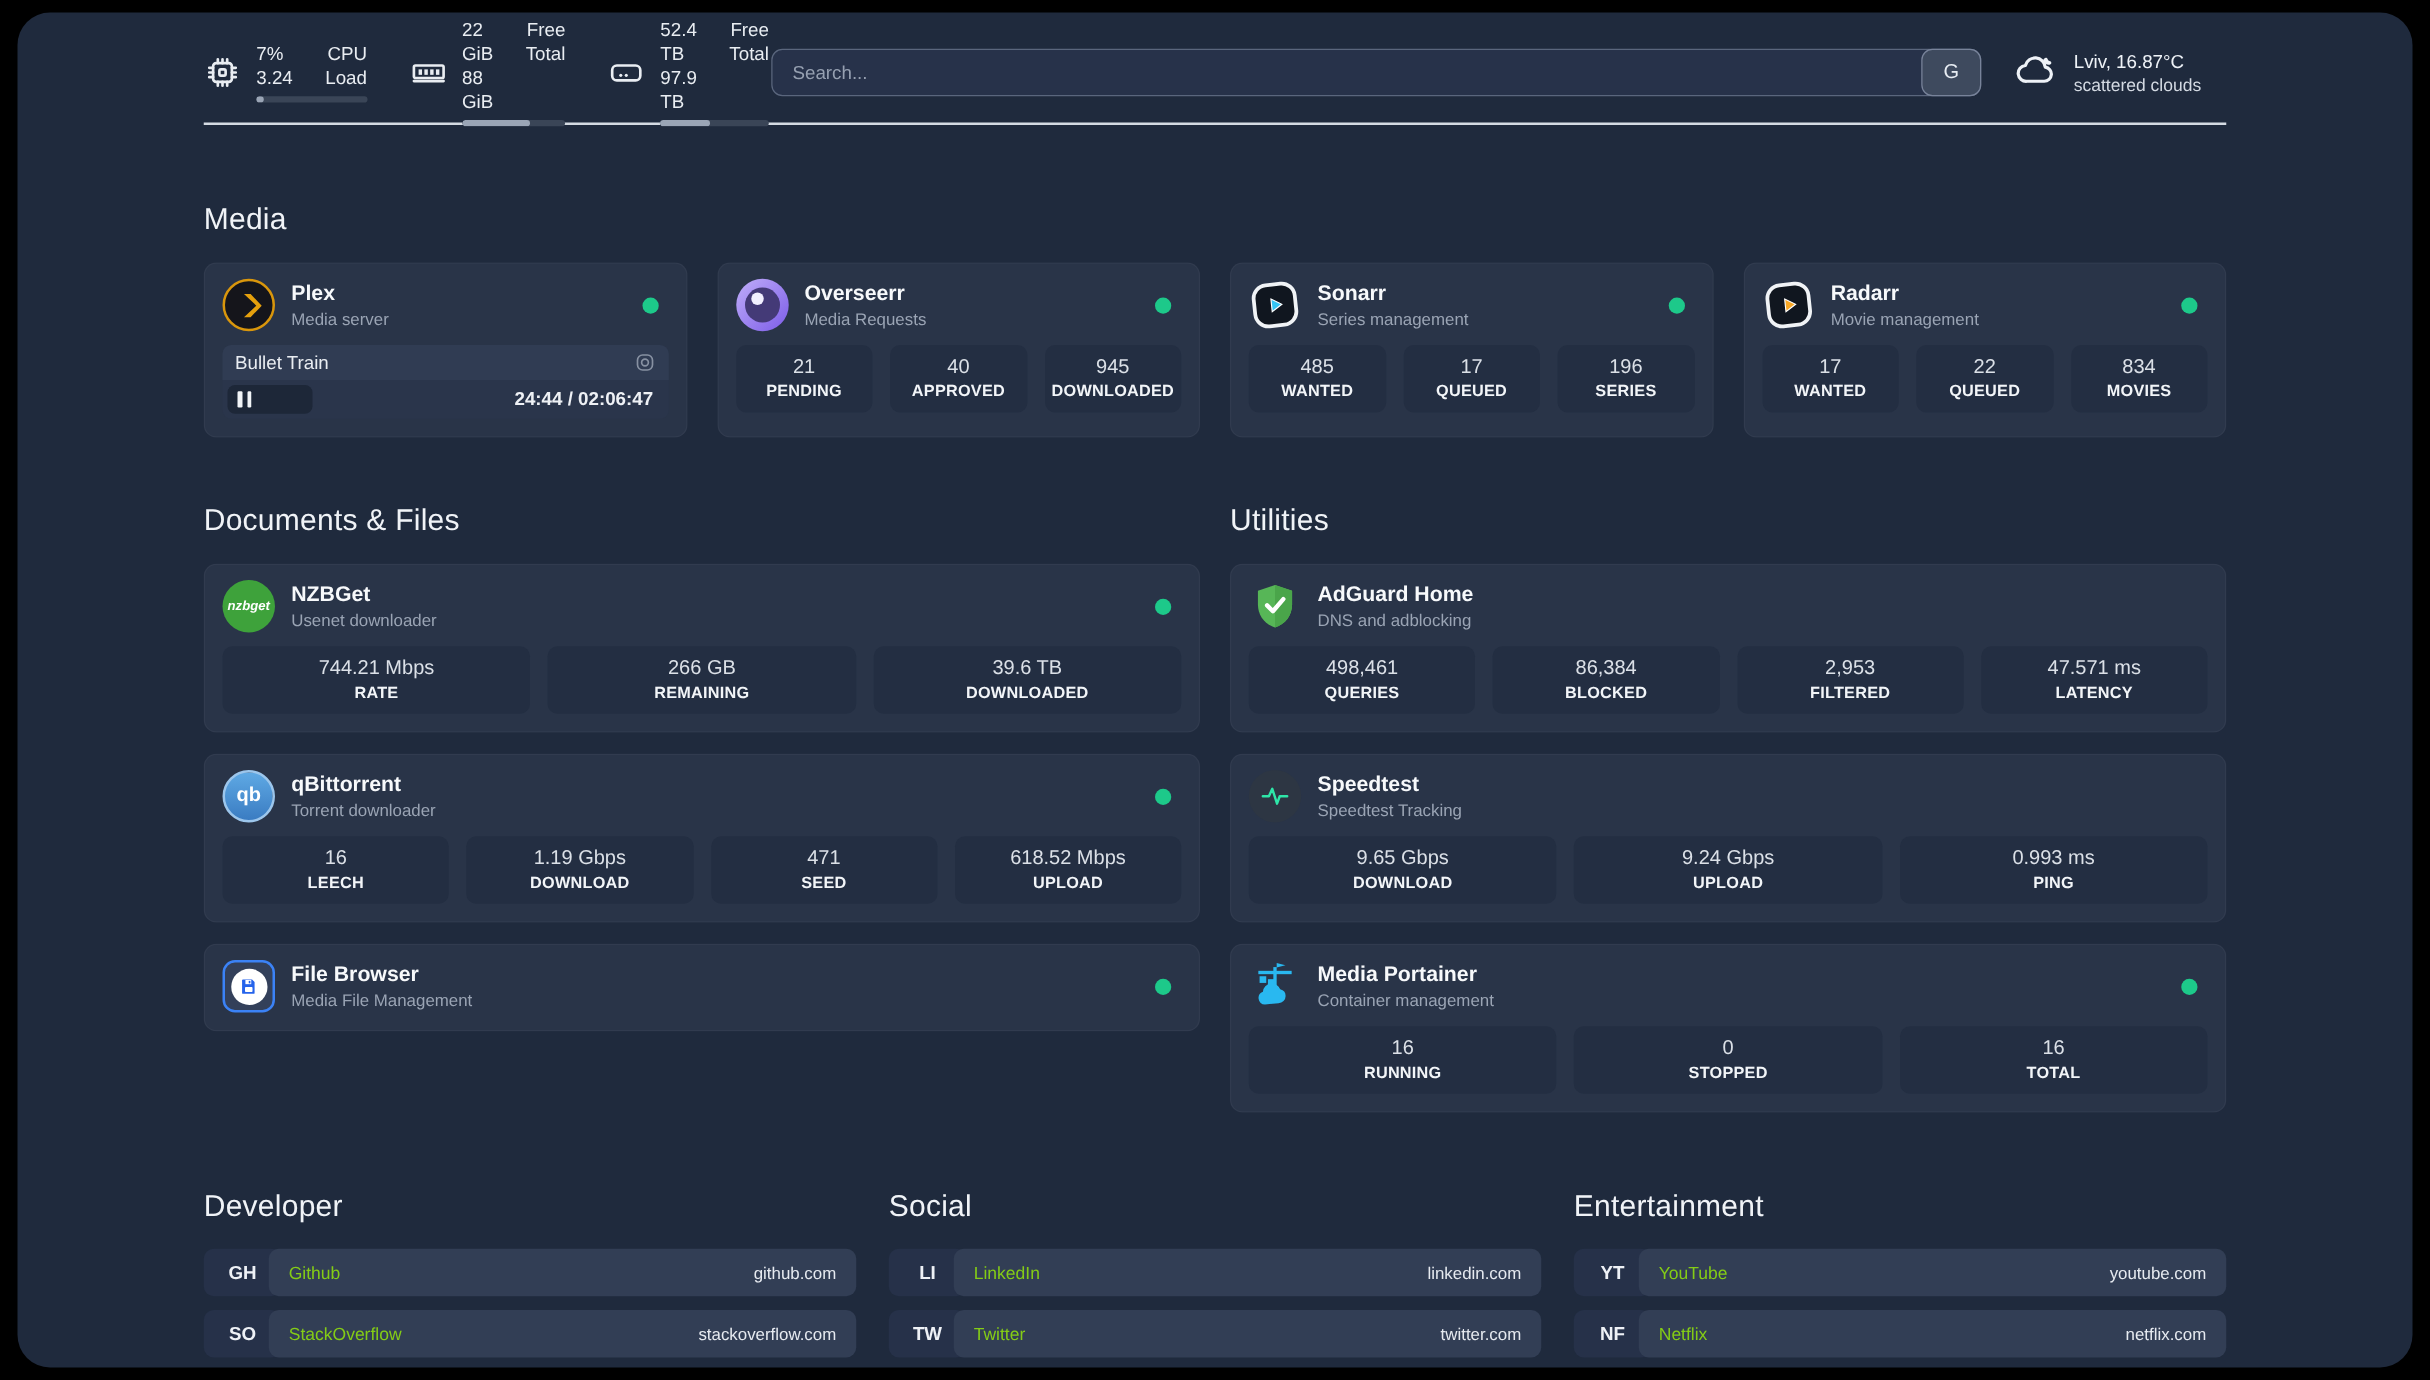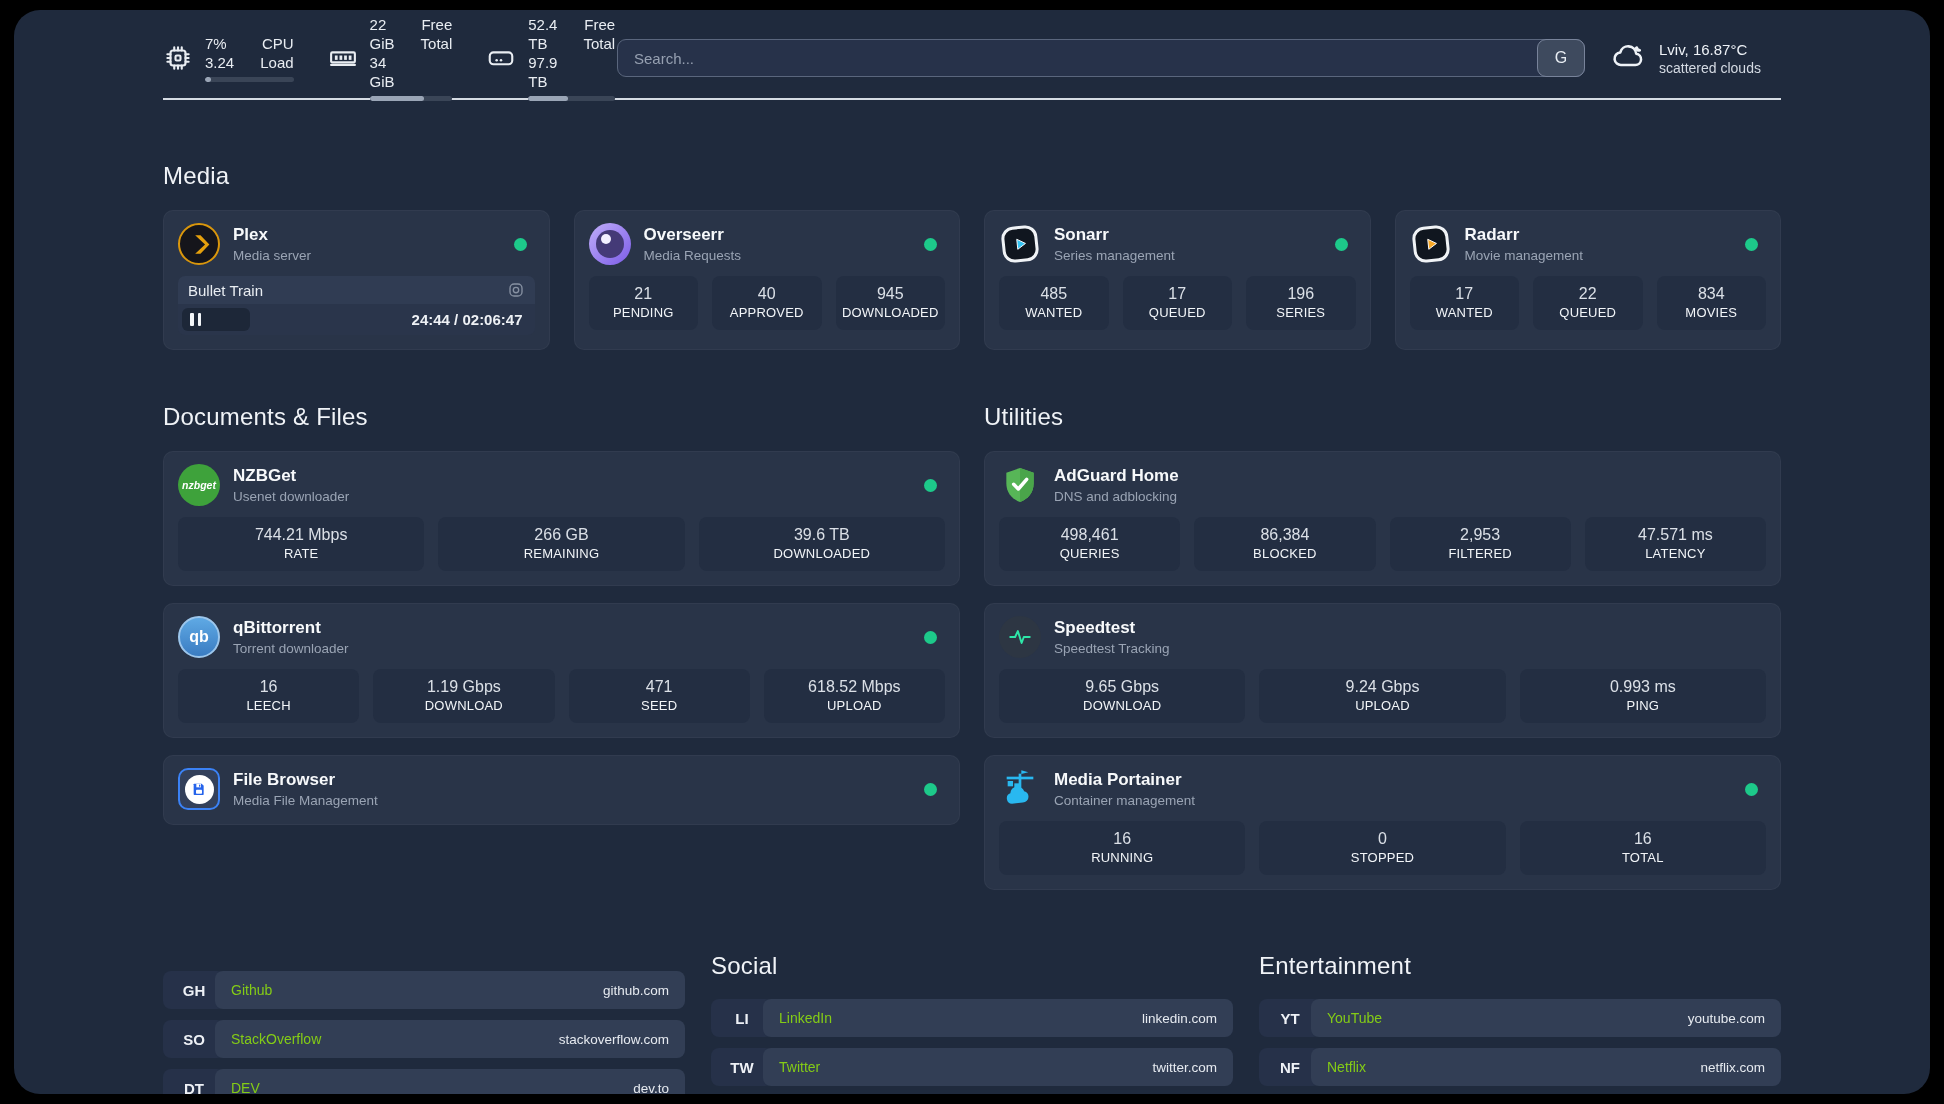--- a/index.html
+++ b/index.html
@@ -42,21 +42,21 @@
   .head-text { display:flex; flex-direction:column; gap:3px; }
   .app-name { font-size:17px; font-weight:600; color:#f7f9fb; }
   .app-desc { font-size:13.5px; color:#9aa4b4; }
   .dot { width:13px; height:13px; border-radius:50%; background:#1dc98a; margin-left:auto; margin-right:8px; flex:none; }
 
   .stats-row { display:grid; gap:14px; margin-top:11px; }
   .cols-3 { grid-template-columns:repeat(3,1fr); }
   .cols-4 { grid-template-columns:repeat(4,1fr); }
   .statbox { background:#232e42; border-radius:8px; text-align:center; padding:8px 4px 9px; }
   .stat-value { font-size:16px; color:#dbe0e7; line-height:20px; }
-  .stat-label { font-size:13px; font-weight:400; color:#f2f5f8; letter-spacing:.2px; line-height:17px; }
+  .stat-label { font-size:13px; font-weight:700; color:#f2f5f8; letter-spacing:.2px; line-height:17px; }
 
   
   .player { margin-top:11px; }
   .player-title-row { background:#303c53; border-radius:7px 7px 0 0; height:28px; display:flex; align-items:center; padding:0 10px; }
   .player-title { font-size:15px; color:#e9edf2; }
   .player-gear { margin-left:auto; display:flex; color:#8791a2; }
   .player-bar { position:relative; background:#2a354b; border-radius:0 0 7px 7px; height:31px; }
   .player-fill { position:absolute; left:4px; top:4px; bottom:4px; background:#1d2738; border-radius:6px; }
   .pause-btn { position:absolute; left:12px; top:0; height:100%; display:flex; gap:4px; align-items:center; cursor:pointer; }
   .pause-btn i { display:block; width:3.5px; height:13px; background:#f2f5f8; border-radius:1px; }
@@ -132,21 +132,21 @@
                 <rect x="5.5" y="10" width="2.2" height="3.5" fill="currentColor" stroke="none"></rect>
                 <rect x="9.2" y="10" width="2.2" height="3.5" fill="currentColor" stroke="none"></rect>
                 <rect x="12.9" y="10" width="2.2" height="3.5" fill="currentColor" stroke="none"></rect>
                 <rect x="16.6" y="10" width="2.2" height="3.5" fill="currentColor" stroke="none"></rect>
               </svg>
           </span>
           <div class="sys-body">
             <div class="sys-cols">
               <div class="sys-col left">
                 <span>22 GiB</span>
-                <span>34 GiB</span>
+                <span>88 GiB</span>
               </div>
               <div class="sys-col right">
                 <span>Free</span>
                 <span>Total</span>
               </div>
             </div>
             <div class="sys-track">
               <div class="sys-fill" style="width: 66%;"></div>
             </div>
           </div>
@@ -511,20 +511,21 @@
                 <div class="stat-label">TOTAL</div>
               </div>
             </div>
           </div>
         </div>
       </div>
     </div>
 
     <div class="bottom-grid">
       <div>
+        <div class="section-title">Developer</div>
         <div class="link-rows">
           <div class="link-row">
             <span class="link-badge">GH</span>
             <span class="link-bar">
               <span class="link-name">Github</span>
               <span class="link-url">github.com</span>
             </span>
           </div>
           <div class="link-row">
             <span class="link-badge">SO</span>

